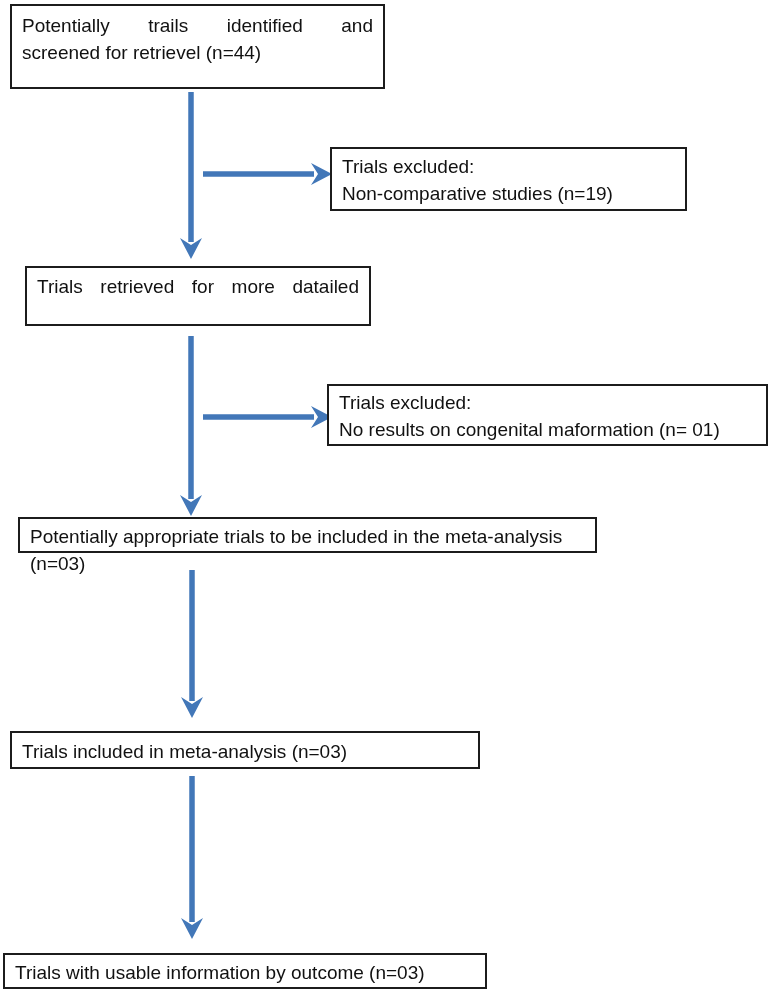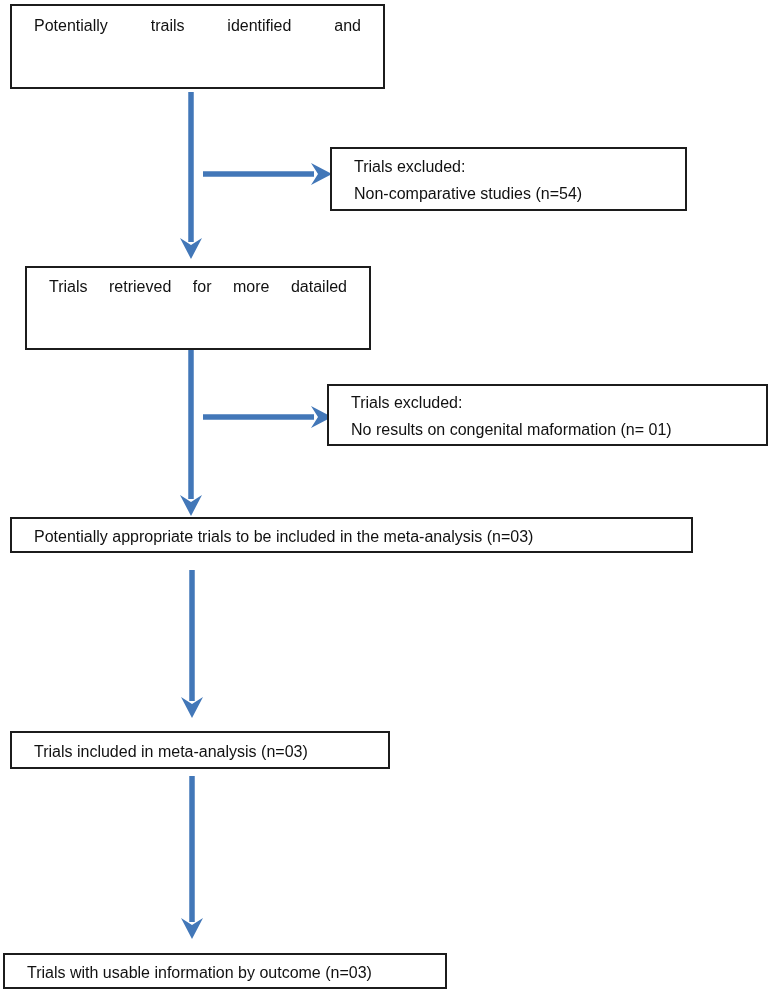--- a/index.html
+++ b/index.html
@@ -23,34 +23,34 @@
     position:absolute;left:0;top:0;width:771px;height:994px;
     pointer-events:none;
   }
   .arrow-line{stroke:var(--arrow-color);stroke-width:5.5;fill:none;}
   .arrow-head{fill:var(--arrow-color);stroke:none;}
   .node{
     position:absolute;
     box-sizing:border-box;
     border:2px solid var(--border-color);
     background:var(--bg-color);
-    font-size:16px;
+    font-size:19px;
     line-height:27px;
-    padding:5px 22px;
+    padding:5px 10px;
   }
   .node .line{display:block;}
   .node .line.justified{text-align:justify;text-align-last:justify;}
   
   .node-identified   {left:10px;  top:4px;   width:375px; height:85px;  padding-top:6px;}
   .node-excluded-1   {left:330px; top:147px; width:357px; height:64px;  padding-top:4px;}
-  .node-retrieved    {left:25px;  top:266px; width:346px; height:84px;  padding-top:5px;}
+  .node-retrieved    {left:25px;  top:266px; width:346px; height:60px;  padding-top:5px;}
   .node-excluded-2   {left:327px; top:384px; width:441px; height:62px;  padding-top:3px;}
-  .node-appropriate  {left:10px;  top:517px; width:683px; height:36px;  padding-top:4px;}
-  .node-included     {left:10px;  top:731px; width:380px; height:38px;  padding-top:5px;}
-  .node-usable       {left:3px;   top:953px; width:444px; height:36px;  padding-top:4px;}
+  .node-appropriate  {left:18px;  top:517px; width:579px; height:36px;  padding-top:4px;}
+  .node-included     {left:10px;  top:731px; width:470px; height:38px;  padding-top:5px;}
+  .node-usable       {left:3px;   top:953px; width:484px; height:36px;  padding-top:4px;}
 </style>
 </head>
 <body>
 
 <div class="page">
 
   <svg class="arrow-layer" viewBox="0 0 771 994" xmlns="http://www.w3.org/2000/svg">
 
     <g>
       <line class="arrow-line" x1="191" y1="92" x2="191" y2="242"></line>
@@ -78,25 +78,26 @@
     </g>
 
     <g>
       <line class="arrow-line" x1="192" y1="776" x2="192" y2="922"></line>
       <polygon class="arrow-head" points="181,918 192,939 203,918 192,925"></polygon>
     </g>
   </svg>
 
   <div class="node node-identified">
     <span class="line justified">Potentially trails identified and</span>
+    <span class="line">screened for retrievel (n=44)</span>
   </div>
 
   <div class="node node-excluded-1">
     <span class="line">Trials excluded:</span>
-    <span class="line">Non-comparative studies (n=54)</span>
+    <span class="line">Non-comparative studies (n=19)</span>
   </div>
 
   <div class="node node-retrieved">
     <span class="line justified">Trials retrieved for more datailed</span>
   </div>
 
   <div class="node node-excluded-2">
     <span class="line">Trials excluded:</span>
     <span class="line">No results on congenital maformation (n= 01)</span>
   </div>

